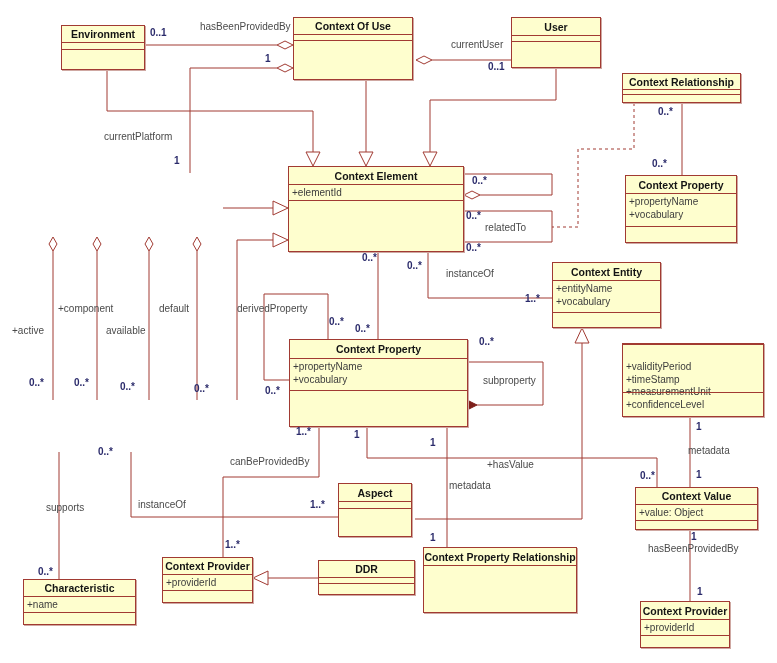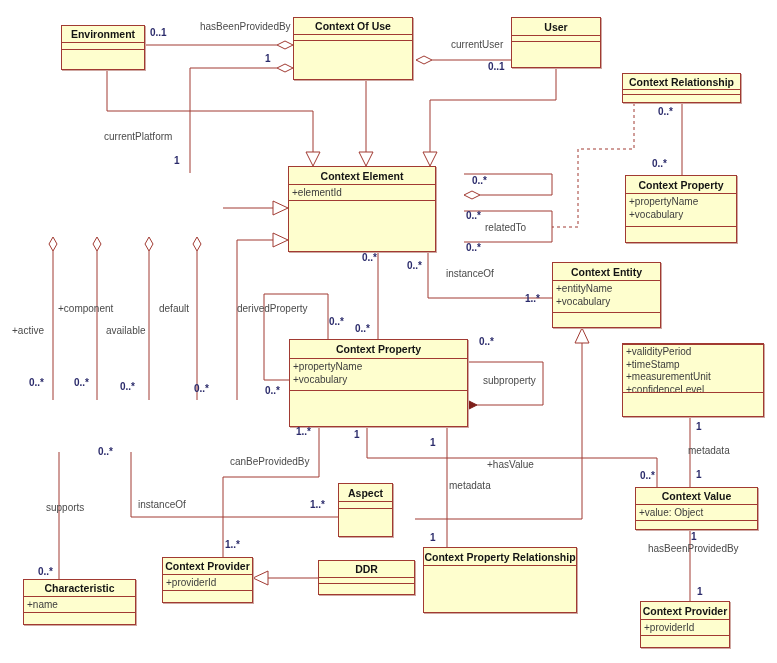--- a/index.html
+++ b/index.html
@@ -147,21 +147,21 @@
 <div class="cls" style="left:511px;top:17px;width:90px;height:51px">
   <div class="t" style="height:17px">User</div>
   <div class="c" style="height:6px"></div>
       <div class="c grow"></div>
 </div>
 <div class="cls" style="left:622px;top:73px;width:119px;height:30px">
   <div class="t" style="height:15px">Context Relationship</div>
   <div class="c" style="height:5px"></div>
       <div class="c grow"></div>
 </div>
-<div class="cls" style="left:288px;top:166px;width:148px;height:86px">
+<div class="cls" style="left:288px;top:166px;width:176px;height:86px">
   <div class="t" style="height:17px">Context Element</div>
   <div class="a" style="height:16px">
         <div>+elementId</div>
       </div>
   <div class="c grow"></div>
 </div>
 <div class="cls" style="left:625px;top:175px;width:112px;height:68px">
   <div class="t" style="height:17px">Context Property</div>
   <div class="a" style="height:33px">
         <div>+propertyName</div>
@@ -179,29 +179,29 @@
 </div>
 <div class="cls" style="left:289px;top:339px;width:179px;height:88px">
   <div class="t" style="height:18px">Context Property</div>
   <div class="a" style="height:32px">
         <div>+propertyName</div>
         <div>+vocabulary</div>
       </div>
   <div class="c grow"></div>
 </div>
 <div class="cls" style="left:622px;top:343px;width:142px;height:74px">
-  <div class="a" style="height:48px;padding-top:1px">
+  <div class="a" style="height:48px;padding-top:16px">
         <div>+validityPeriod</div>
         <div>+timeStamp</div>
         <div>+measurementUnit</div>
         <div>+confidenceLevel</div>
       </div>
   <div class="c grow"></div>
 </div>
-<div class="cls" style="left:338px;top:483px;width:55px;height:54px">
+<div class="cls" style="left:338px;top:483px;width:74px;height:54px">
   <div class="t" style="height:17px">Aspect</div>
   <div class="c" style="height:7px"></div>
       <div class="c grow"></div>
 </div>
 <div class="cls" style="left:23px;top:579px;width:113px;height:46px">
   <div class="t" style="height:16px">Characteristic</div>
   <div class="a" style="height:16px">
         <div>+name</div>
       </div>
   <div class="c grow"></div>

